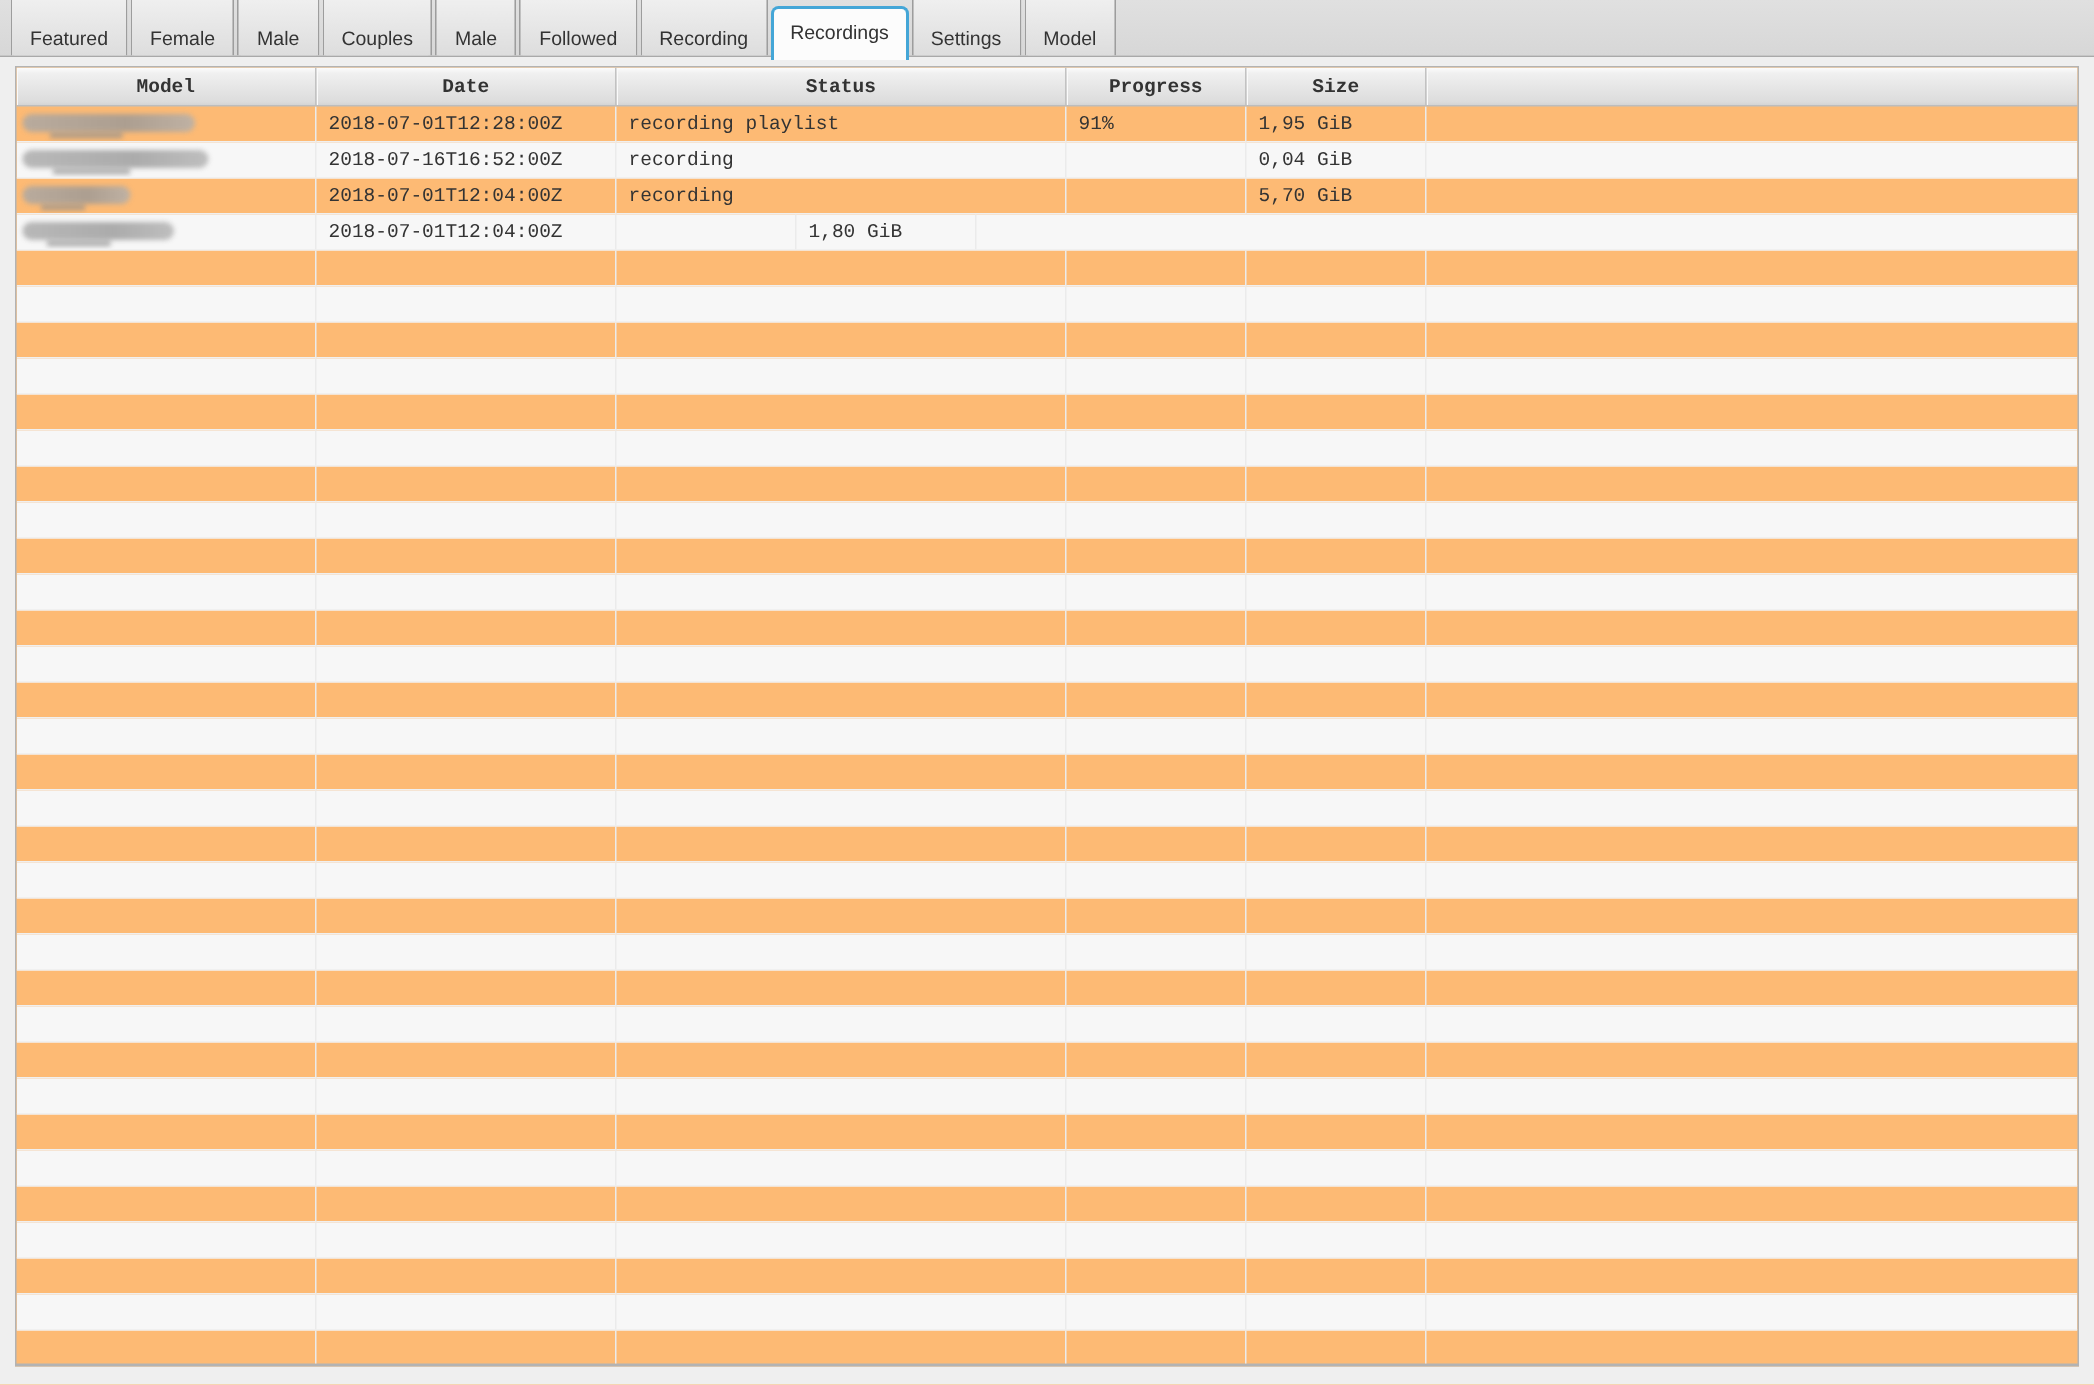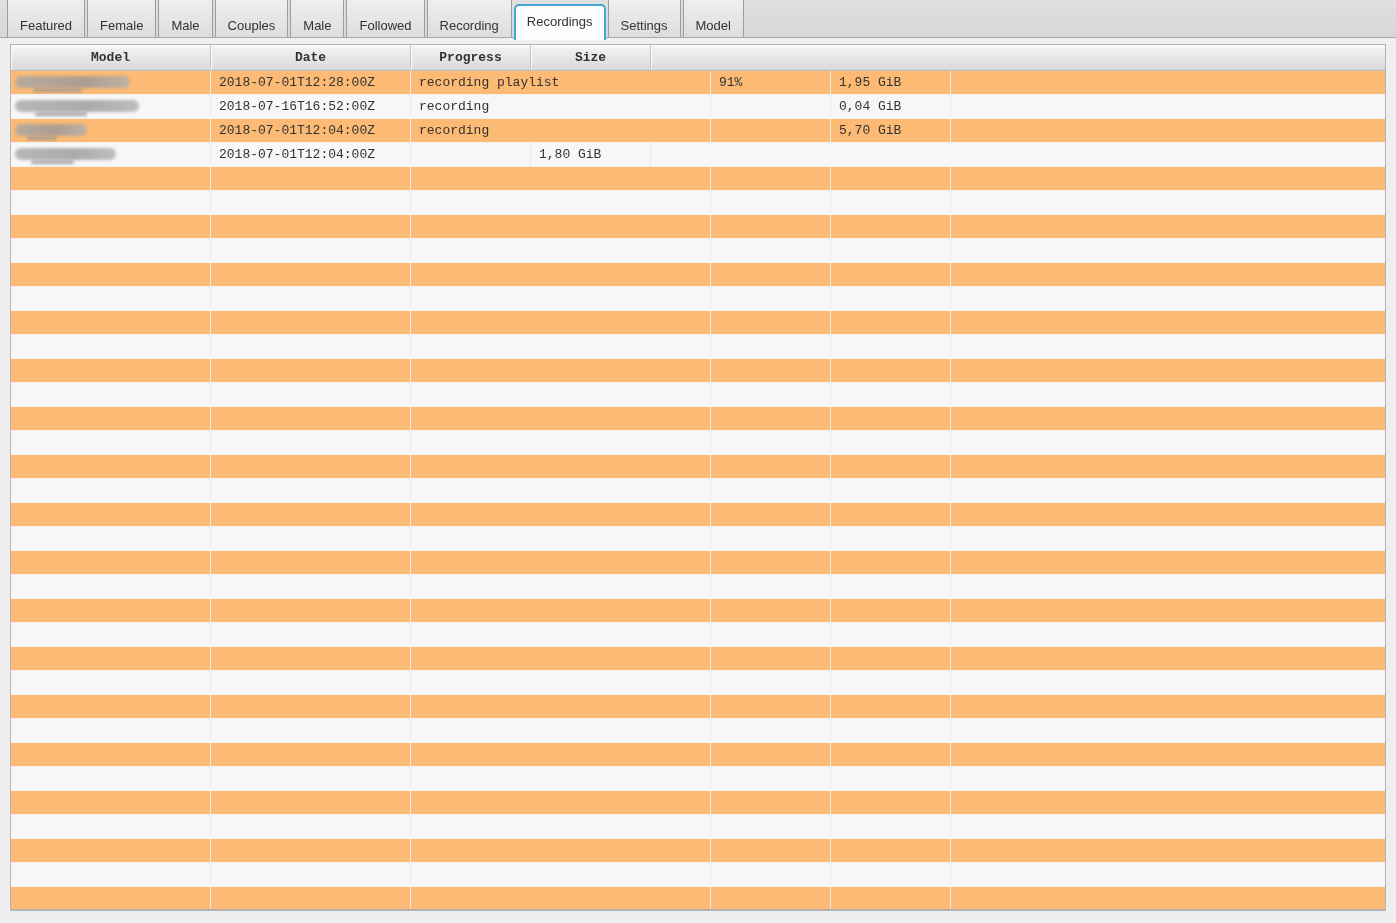--- a/index.html
+++ b/index.html
@@ -135,20 +135,21 @@
   <div class="tab"><span>Recording</span></div>
   <div class="tab active"><span>Recordings</span></div>
   <div class="tab"><span>Settings</span></div>
   <div class="tab"><span>Model</span></div>
 </div>
 
 <div class="table">
   <div class="thead">
     <div class="th col-model">Model</div>
     <div class="th col-date">Date</div>
+    <div class="th col-status">Status</div>
     <div class="th col-progress">Progress</div>
     <div class="th col-size">Size</div>
     <div class="th col-filler"></div>
   </div>
   <div class="tbody" id="tbody">
 
     <div class="tr">
       <div class="td col-model">
           <span class="redacted" style="width: 115px;"></span>
         </div>

